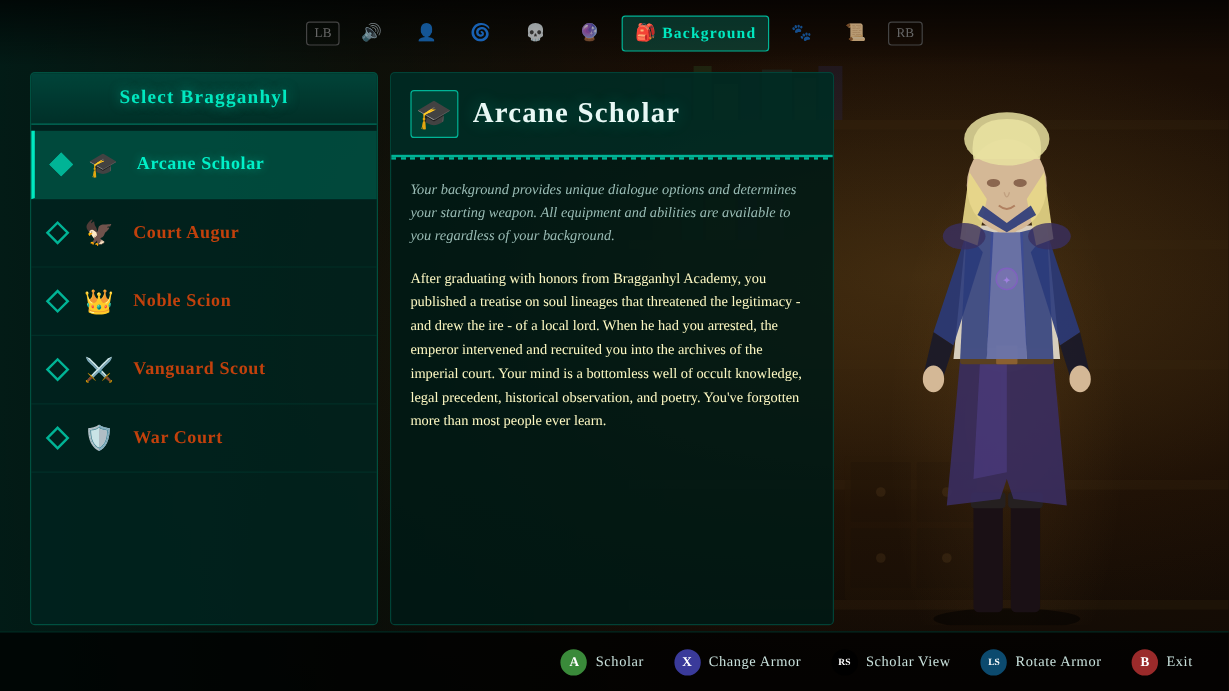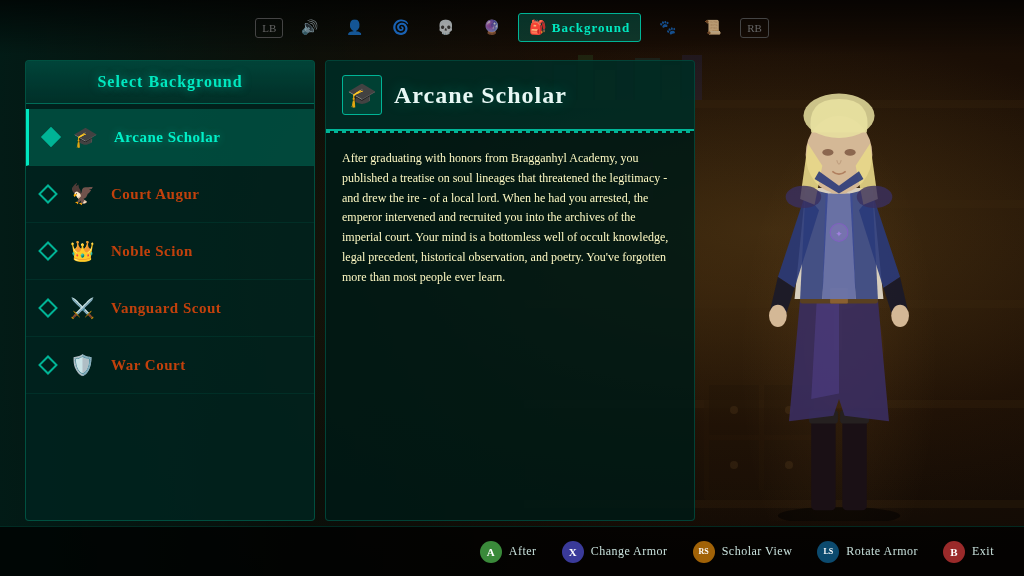--- a/index.html
+++ b/index.html
@@ -296,21 +296,21 @@
       align-items: center;
       justify-content: center;
       font-size: 11px;
       font-weight: bold;
       color: white;
       flex-shrink: 0;
     }
 
     .btn-a { background: #3a8a3a; }
     .btn-x { background: #3a3a9a; }
-    .btn-rs { background: #a16207; font-size: 9px; }
+    .btn-rs { background: #000000; font-size: 9px; }
     .btn-ls { background: #0c4a6e; font-size: 9px; }
     .btn-b { background: #9a2a2a; }
 
     .btn-label {
       color: #c8e0db;
       font-size: 12px;
       letter-spacing: 0.5px;
     }
 
     
@@ -405,21 +405,21 @@
   </div>
   <div class="nav-tab">
     <span class="nav-tab-icon">📜</span>
   </div>
 
   <span class="nav-bumper">RB</span>
 </nav>
 
 <div class="left-panel">
   <div class="panel-header">
-    <span class="panel-header-text">Select Background</span>
+    <span class="panel-header-text">Select Bragganhyl</span>
   </div>
   <ul class="bg-list">
     <li class="bg-item selected">
       <div class="bg-item-diamond"></div>
       <div class="bg-item-icon">🎓</div>
       <span class="bg-item-name">Arcane Scholar</span>
     </li>
     <li class="bg-item">
       <div class="bg-item-diamond"></div>
       <div class="bg-item-icon">🦅</div>
@@ -443,20 +443,21 @@
   </ul>
 </div>
 
 <div class="detail-panel">
   <div class="detail-header">
     <div class="detail-header-icon">🎓</div>
     <span class="detail-title">Arcane Scholar</span>
   </div>
   <div class="detail-divider"></div>
   <div class="detail-body">
+    <p class="detail-intro">Your background provides unique dialogue options and determines your starting weapon. All equipment and abilities are available to you regardless of your background.</p>
     <p class="detail-lore">After graduating with honors from Bragganhyl Academy, you published a treatise on soul lineages that threatened the legitimacy - and drew the ire - of a local lord. When he had you arrested, the emperor intervened and recruited you into the archives of the imperial court. Your mind is a bottomless well of occult knowledge, legal precedent, historical observation, and poetry. You've forgotten more than most people ever learn.</p>
   </div>
 </div>
 
 <div class="character-area">
   <div class="char-glow"></div>
   <div class="character-figure">
 
     <svg class="char-svg" viewBox="0 0 180 480" xmlns="http://www.w3.org/2000/svg">
 
@@ -515,21 +516,21 @@
 
       <ellipse cx="58" cy="188" rx="16" ry="10" fill="#3a3060" opacity="0.8"></ellipse>
       <ellipse cx="122" cy="188" rx="16" ry="10" fill="#3a3060" opacity="0.8"></ellipse>
     </svg>
   </div>
 </div>
 
 <div class="bottom-bar">
   <div class="action-btn">
     <div class="btn-circle btn-a">A</div>
-    <span class="btn-label">After</span>
+    <span class="btn-label">Scholar</span>
   </div>
   <div class="action-btn">
     <div class="btn-circle btn-x">X</div>
     <span class="btn-label">Change Armor</span>
   </div>
   <div class="action-btn">
     <div class="btn-circle btn-rs" style="font-size:8px;">RS</div>
     <span class="btn-label">Scholar View</span>
   </div>
   <div class="action-btn">

